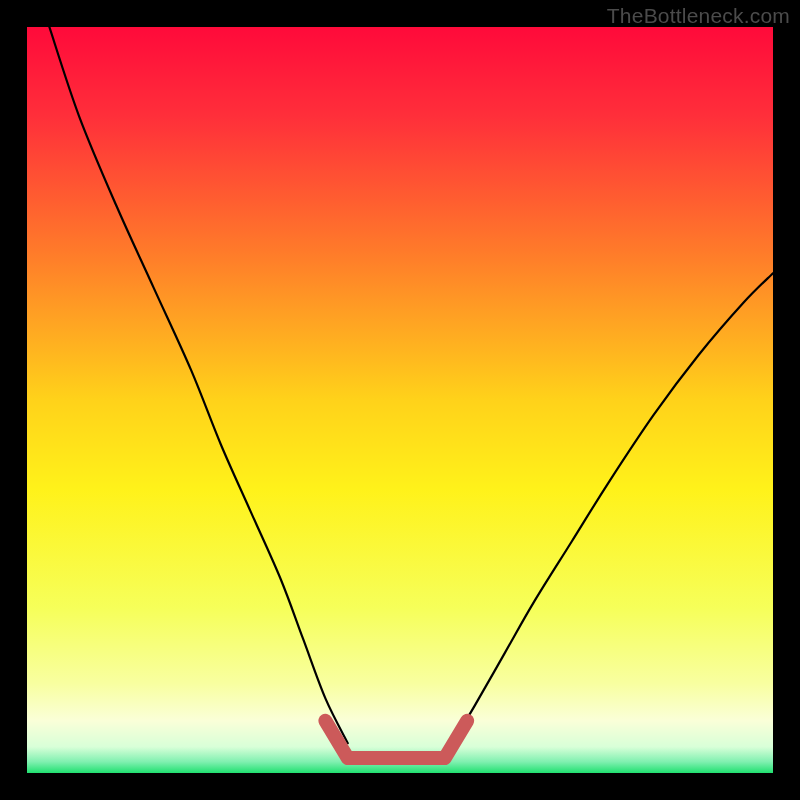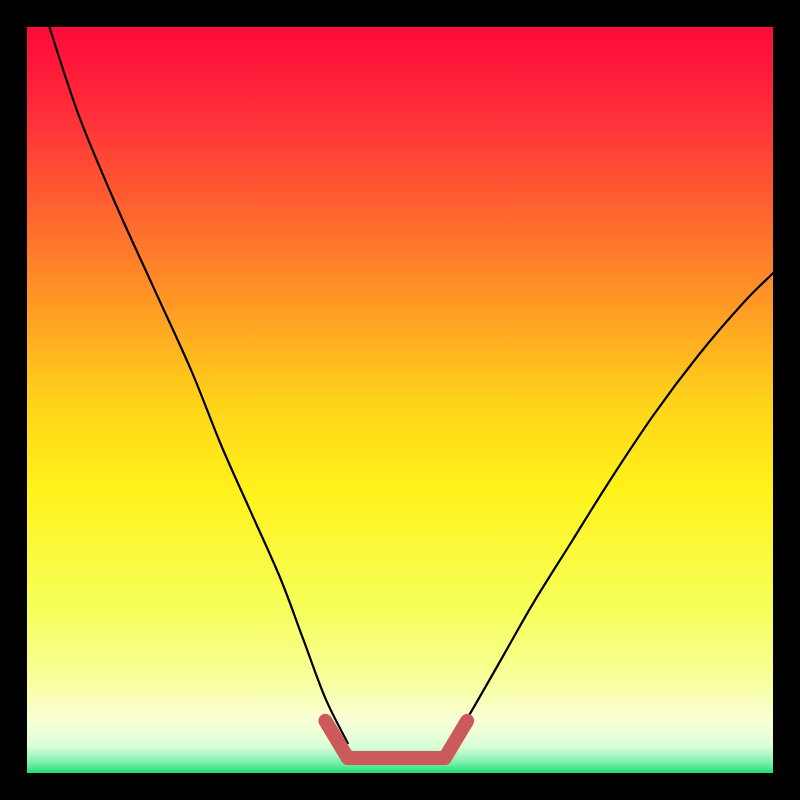--- a/index.html
+++ b/index.html
@@ -58,13 +58,14 @@
             <stop offset="98.5%" stop-color="#80f0b0"></stop>
             <stop offset="100%" stop-color="#20e070"></stop>
           </linearGradient>
       </defs>
       <rect x="0" y="0" width="746" height="746" fill="url(#bg-grad)"></rect>
       <path id="curve-left" fill="none" stroke="#000" stroke-width="2.2" stroke-linecap="round" d="M 22.38 0 C 27.35333333333333 14.919999999999996 41.03000000000001 59.67999999999999 52.220000000000006 89.51999999999998 C 63.410000000000004 119.35999999999997 77.08666666666666 150.4433333333333 89.52 179.03999999999996 C 101.95333333333333 207.63666666666663 114.38666666666667 233.74666666666664 126.82000000000001 261.09999999999997 C 139.25333333333333 288.4533333333333 152.93 317.04999999999995 164.12 343.15999999999997 C 175.31 369.27 184.01333333333335 394.13666666666666 193.96 417.76 C 203.90666666666667 441.3833333333333 213.85333333333332 462.52000000000004 223.79999999999998 484.90000000000003 C 233.74666666666664 507.28000000000003 244.93666666666667 530.9033333333333 253.64000000000001 552.04 C 262.34333333333336 573.1766666666666 268.56 591.8266666666667 276.02 611.72 C 283.47999999999996 631.6133333333333 290.94000000000005 653.9933333333333 298.40000000000003 671.4 C 305.86 688.8066666666666 317.04999999999995 708.6999999999999 320.78 716.16"></path>
       <path id="curve-right" fill="none" stroke="#000" stroke-width="2.2" stroke-linecap="round" d="M 425.21999999999997 716.16 C 428.95 709.9433333333333 438.89666666666665 693.78 447.59999999999997 678.86 C 456.3033333333333 663.94 467.49333333333334 644.0466666666666 477.44 626.64 C 487.38666666666666 609.2333333333333 496.09000000000003 593.0699999999999 507.28000000000003 574.42 C 518.47 555.77 532.1466666666668 534.6333333333333 544.58 514.74 C 557.0133333333333 494.8466666666667 568.2033333333334 476.19666666666666 581.88 455.06 C 595.5566666666666 433.92333333333335 611.72 409.0566666666667 626.64 387.92 C 641.56 366.78333333333336 656.48 346.89 671.4 328.23999999999995 C 686.3199999999999 309.5899999999999 703.7266666666667 289.69666666666666 716.16 276.02 C 728.5933333333332 262.3433333333333 741.0266666666666 251.15333333333328 746 246.17999999999995"></path>
       <path id="bracket" fill="none" stroke="#cc5a5a" stroke-width="14" stroke-linecap="round" stroke-linejoin="round" d="M 298.40000000000003 693.78 L 320.78 731.08 L 417.76000000000005 731.08 L 440.14 693.78"></path>
     </svg>
   </div>
+  <div class="watermark">TheBottleneck.com</div>
 </div>
 
 </body></html>

